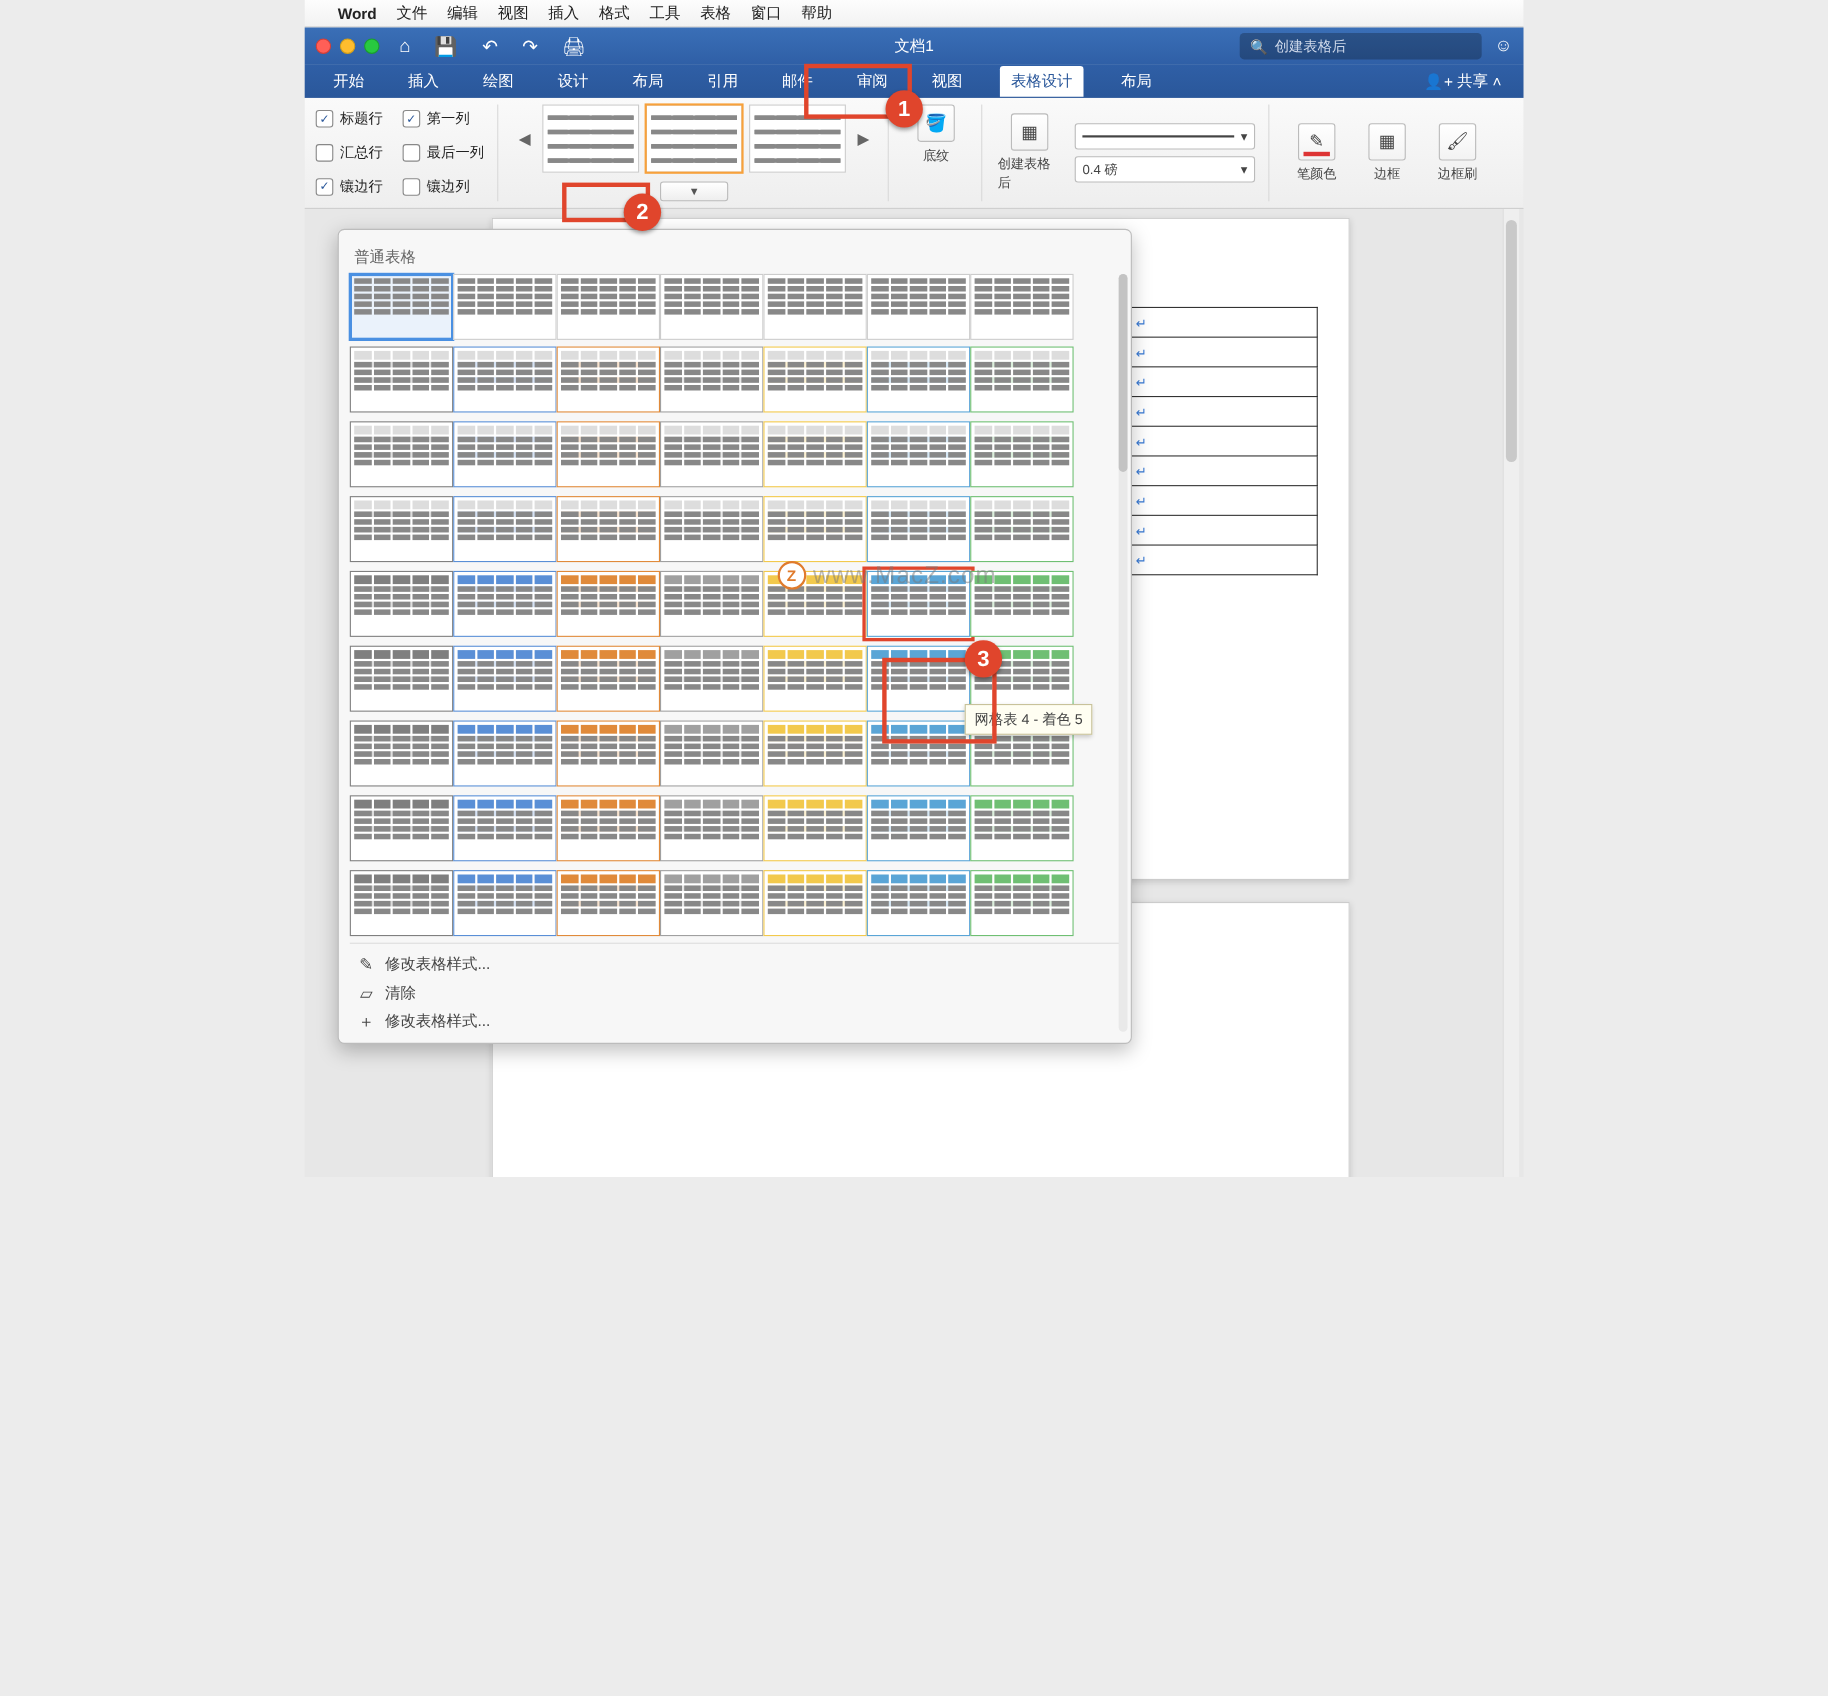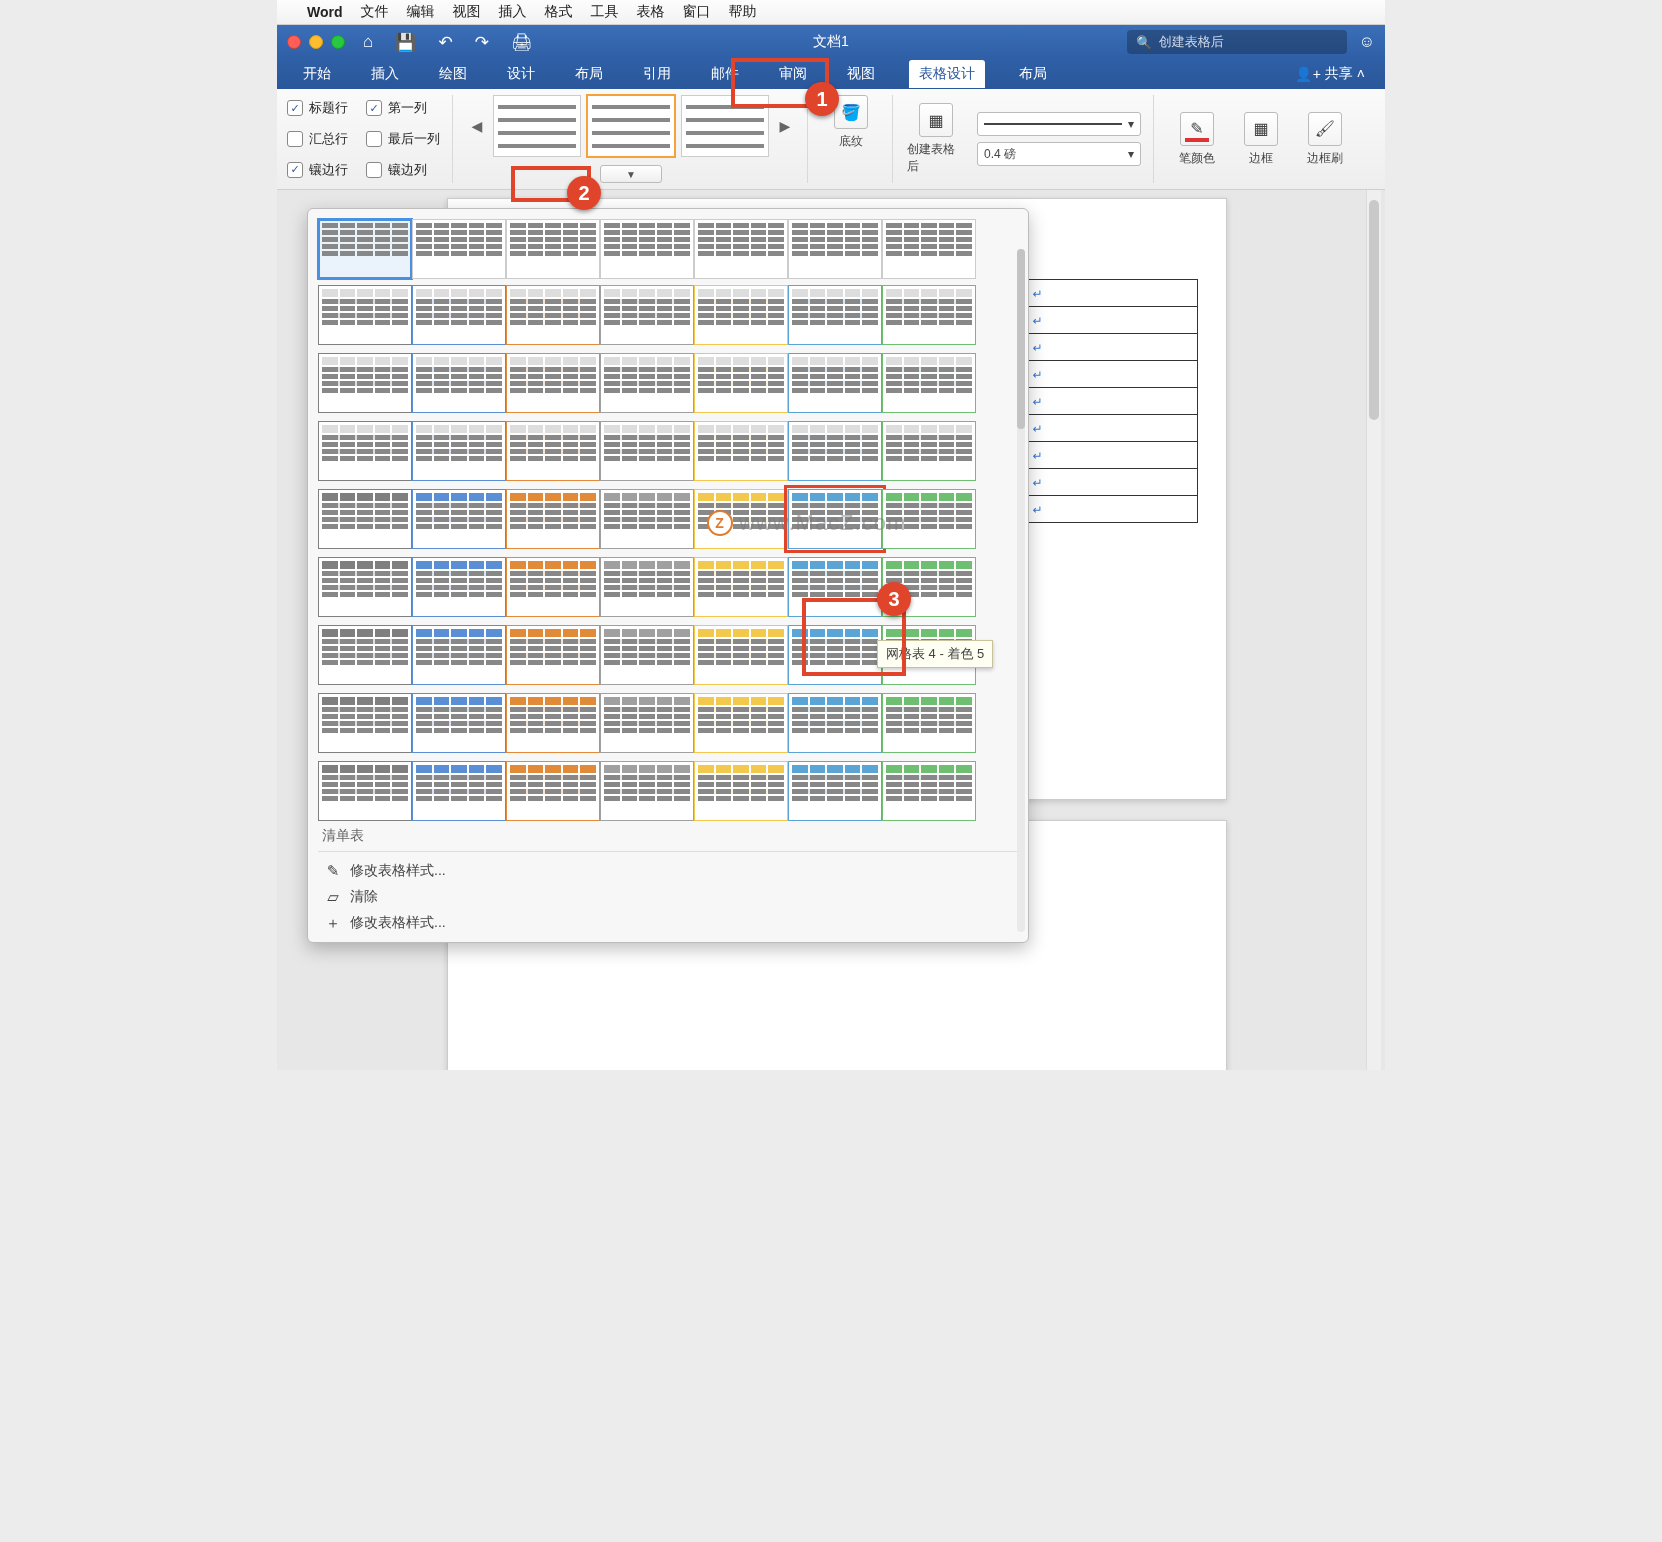--- a/index.html
+++ b/index.html
@@ -352,20 +352,21 @@
           </table>
     </div>
     <div class="page"></div>
   </div>
 
   <div class="styles-panel">
     <div class="scroll-track">
           <div class="scroll-thumb"></div>
         </div>
 
+    <div class="panel-section-title">普通表格</div>
     <div class="thumb-grid" id="plain-grid">
           <div class="tthumb selected">
             <div class="row">
               <span></span>
               <span></span>
               <span></span>
               <span></span>
               <span></span>
             </div>
             <div class="row">
@@ -2689,21 +2690,20 @@
             <div class="row" style="background:#fff">
               <span></span>
               <span></span>
               <span></span>
               <span></span>
               <span></span>
             </div>
           </div>
         </div>
 
-    <div class="panel-section-title">清单表</div>
 
     <div class="panel-footer">
       <div class="mitem">
             <span class="mic">✎</span>
             <span>修改表格样式...</span>
           </div>
       <div class="mitem">
             <span class="mic">▱</span>
             <span>清除</span>
           </div>

